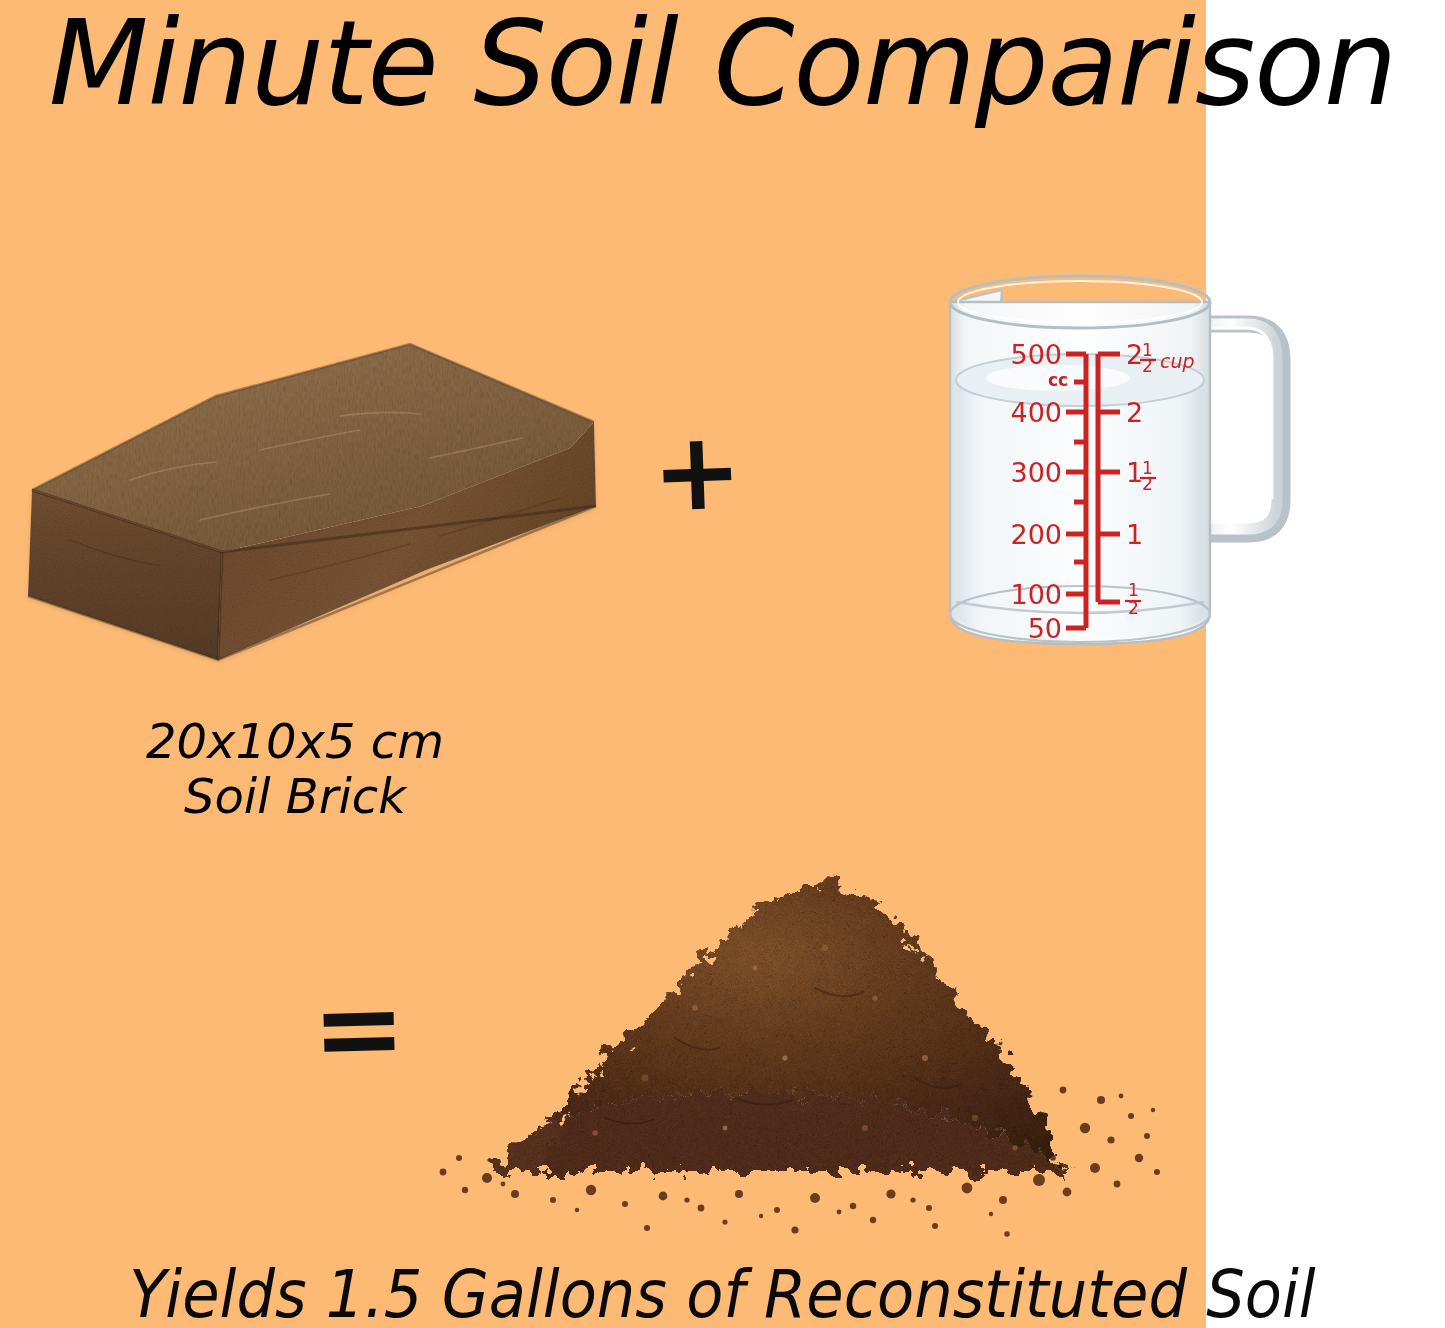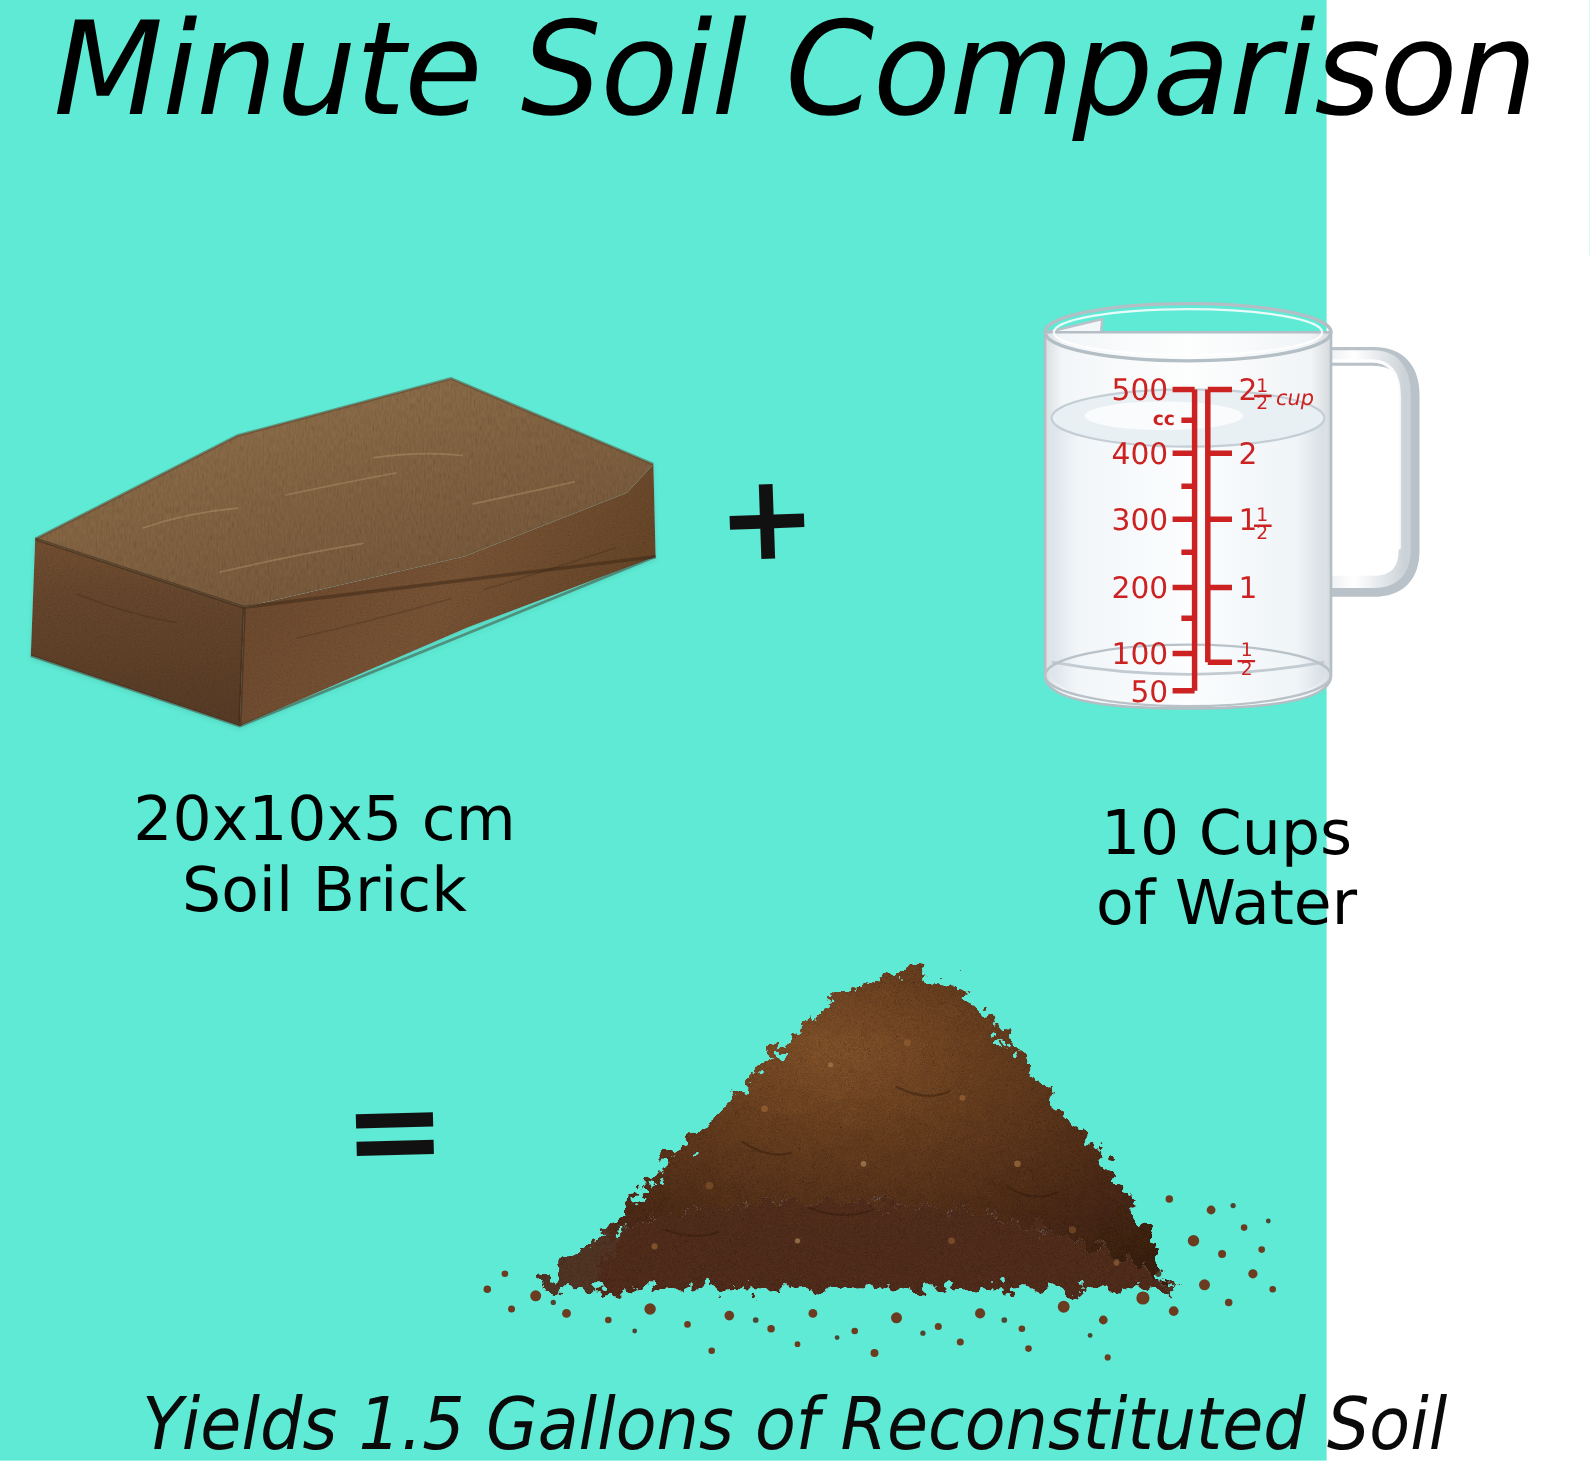--- a/index.html
+++ b/index.html
@@ -9,21 +9,21 @@
     height: 1328px;
     background: #ffffff;
     font-family: "DejaVu Sans", sans-serif;
     overflow: hidden;
   }
 
   #page {
     position: relative;
     width: 1206px;
     height: 1328px;
-    background: #5eead4;
+    background: #fdba74;
   }
 
   
   .title {
     position: absolute;
     left: 0;
     top: -6px;
     width: 1445px;
     text-align: center;
     font-family: "DejaVu Sans", sans-serif;
@@ -33,21 +33,22 @@
     letter-spacing: -1px;
     color: #000000;
     white-space: nowrap;
     transform: scaleX(0.98);
   }
 
   
   .caption {
     position: absolute;
     font-family: "DejaVu Sans", sans-serif;
-    font-size: 56px;
+    font-style: italic;
+    font-size: 48px;
     line-height: 1.14;
     color: #000000;
     text-align: center;
     white-space: pre-line;
   }
   .caption.brick-cap { left: 30px; top: 714px; width: 530px; }
   .caption.water-cap { left: 905px; top: 726px; width: 420px; }
 
   .bottom-caption {
     position: absolute;
@@ -288,22 +289,20 @@
 
         <text x="246" y="282">1</text>
 
         <text x="248" y="334" font-size="17">1</text>
         <text x="248" y="352" font-size="17">2</text>
         <path d="M 245 339 L 261 339" stroke="#cc2222" stroke-width="2.2"></path>
       </g>
     </svg>
   </div>
 
-  <div class="caption water-cap">10 Cups
-of Water</div>
 
   <div class="op op-equals">=</div>
 
   <div class="mound-wrap">
     <svg viewBox="0 0 790 425" xmlns="http://www.w3.org/2000/svg">
       <defs>
         <filter id="soilTex" x="-12%" y="-12%" width="124%" height="124%">
           <feTurbulence type="fractalNoise" baseFrequency="0.9" numOctaves="5" seed="3" result="n"></feTurbulence>
           <feColorMatrix in="n" type="saturate" values="0" result="ng"></feColorMatrix>
           <feComponentTransfer in="ng" result="nc">

